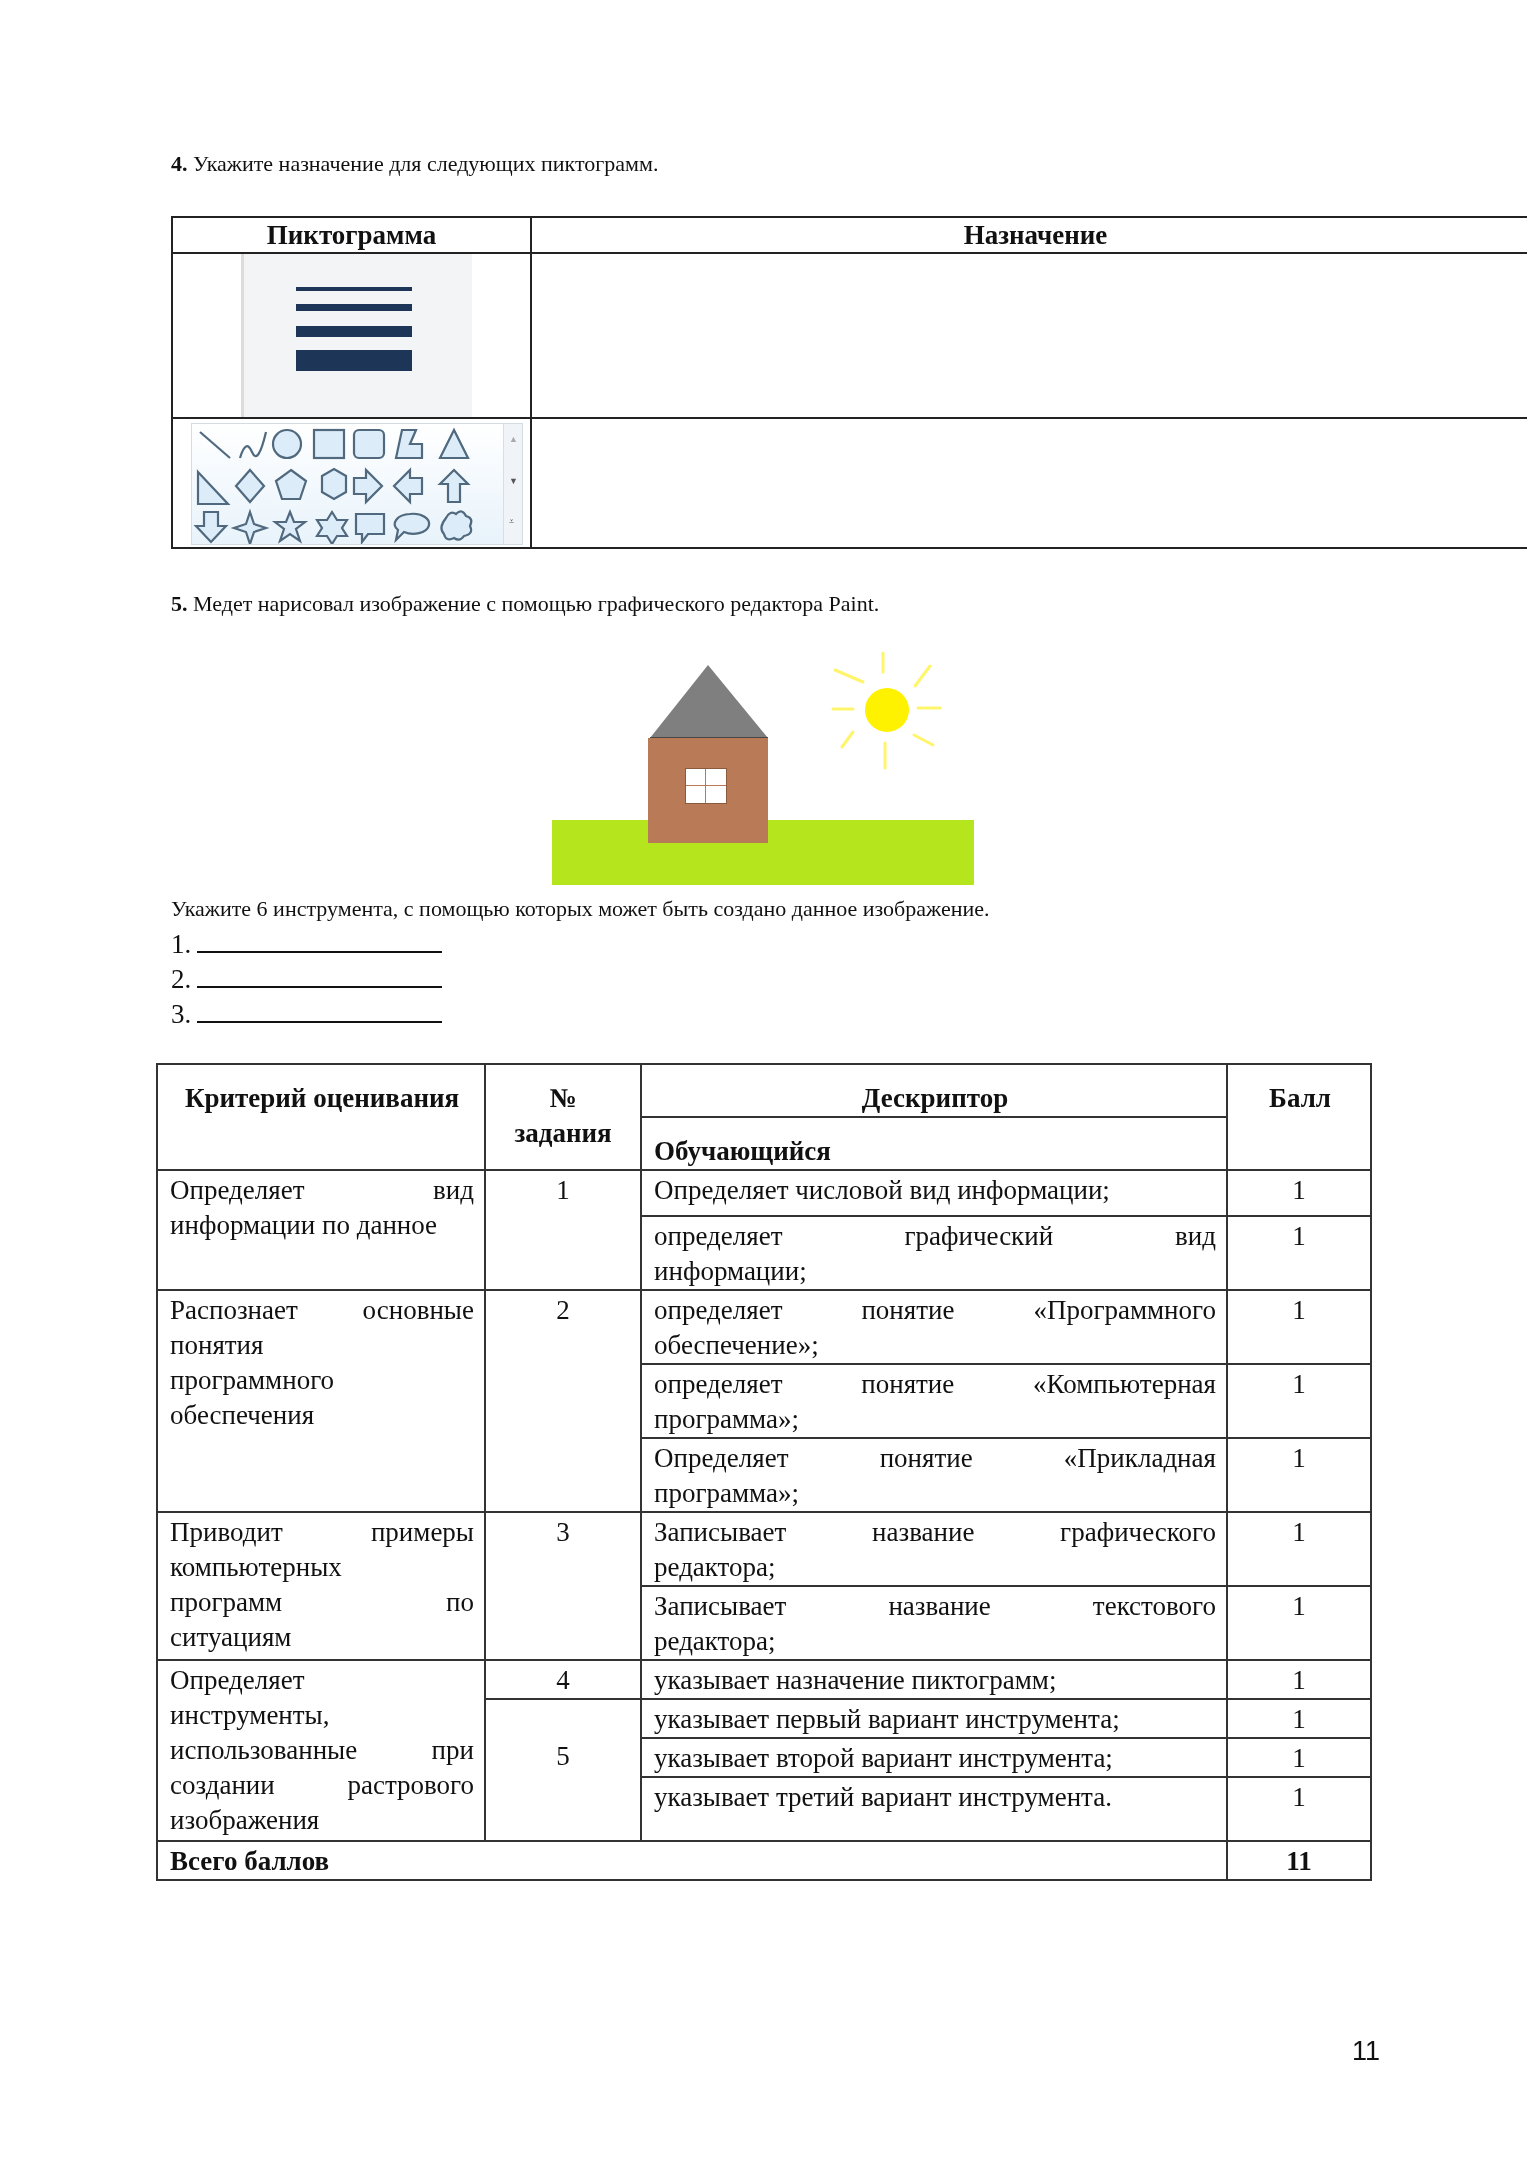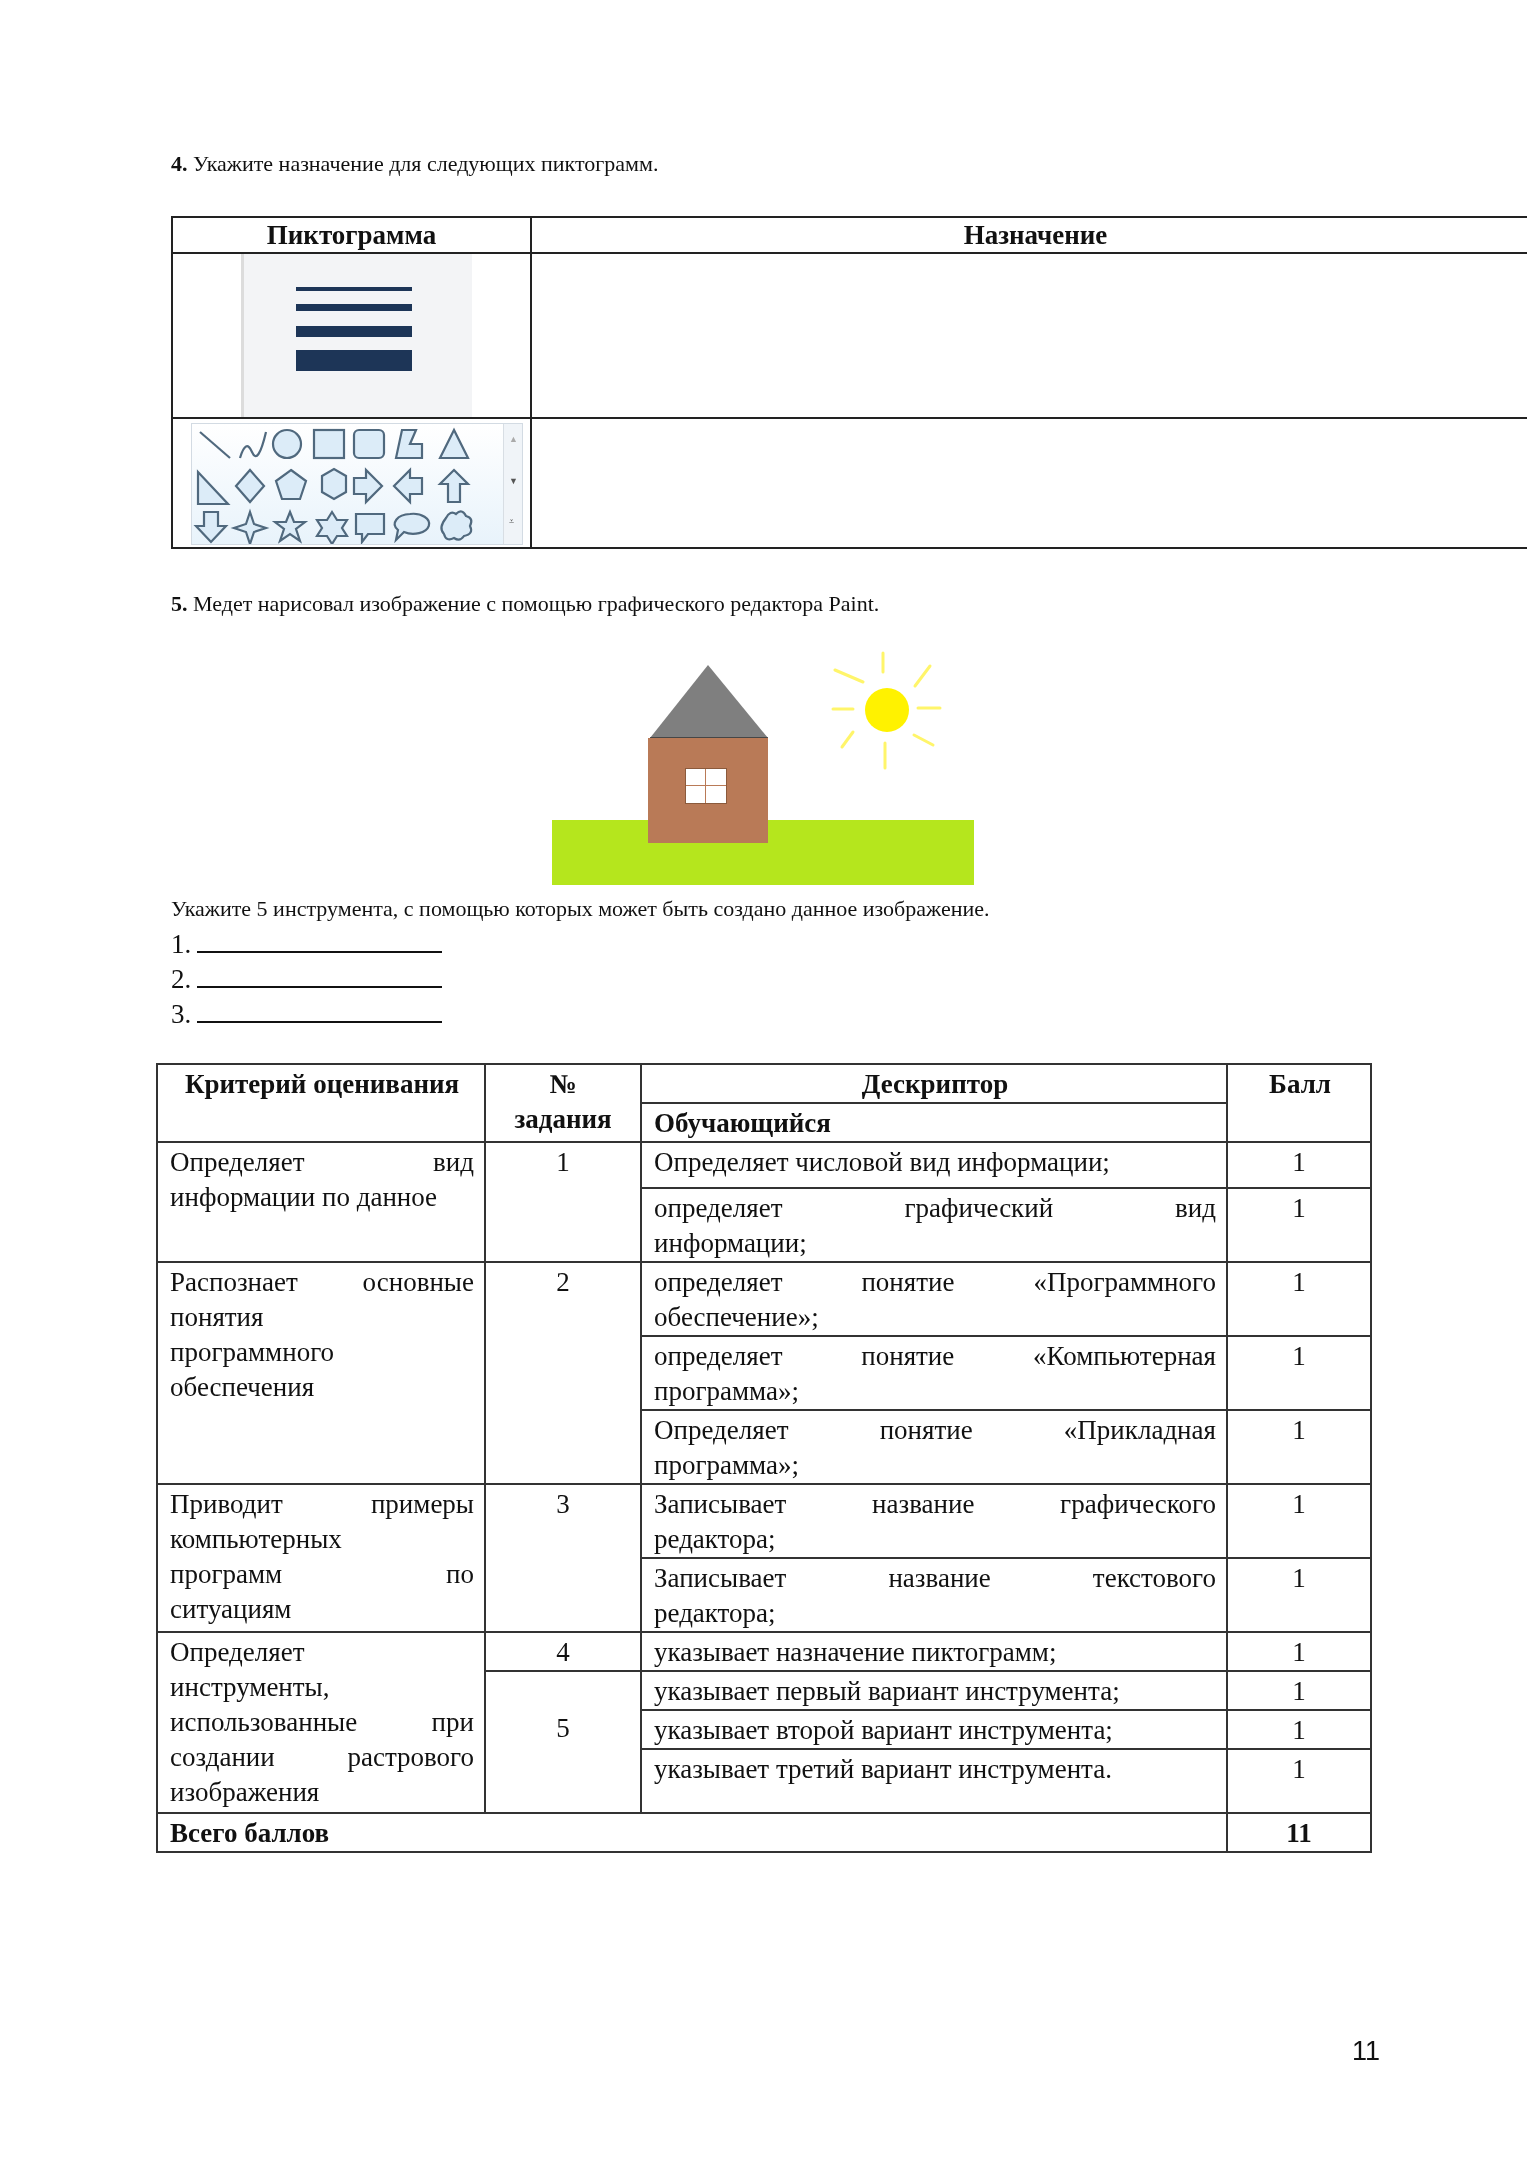--- a/index.html
+++ b/index.html
@@ -28,21 +28,21 @@
   .window { position: absolute; left: 37px; top: 30px; width: 42px; height: 36px; background: #fff; border: 1px solid #8b5a3c; box-sizing: border-box; }
   .window .v { position: absolute; left: 19px; top: 0; width: 1px; height: 100%; background: #b97a57; }
   .window .h { position: absolute; left: 0; top: 16px; width: 100%; height: 1px; background: #b97a57; }
 
   .blank { font-size: 27px; line-height: 35px; white-space: nowrap; }
   .line-blank { display: inline-block; width: 245px; border-bottom: 2px solid #111; height: 22px; vertical-align: baseline; margin-left: 6px; }
 
   
   .t2 { position: absolute; left: 156px; top: 1063px; width: 1214px; border-collapse: collapse; table-layout: fixed; }
   .t2 td, .t2 th { border: 2px solid #333; padding: 2px 10px 0 12px; vertical-align: top; font-size: 27px; line-height: 35px; }
-  .t2 th { font-weight: bold; text-align: center; vertical-align: top; padding-top: 2px; }
+  .t2 th { font-weight: bold; text-align: center; vertical-align: top; padding-top: 16px; }
   .t2 .center { text-align: center; padding-left: 0; padding-right: 0; }
   .jline { display: flex; justify-content: space-between; }
   .total td { font-weight: bold; }
   .pagenum { font-family: "Liberation Sans", "DejaVu Sans", sans-serif; font-size: 27px; }
 </style>
 </head>
 <body>
 
 <div class="abs q" style="left:171px; top:148px;"><b>4.</b><span> Укажите назначение для следующих пиктограмм.</span></div>
 
@@ -124,21 +124,21 @@
   </svg>
   <div class="ground"></div>
   <div class="house">
     <div class="window">
         <div class="v"></div>
         <div class="h"></div>
       </div>
   </div>
 </div>
 
-<div class="abs q" style="left:171px; top:893px;">Укажите 5 инструмента, с помощью которых может быть создано данное изображение.</div>
+<div class="abs q" style="left:171px; top:893px;">Укажите 6 инструмента, с помощью которых может быть создано данное изображение.</div>
 <div class="abs blank" style="left:171px; top:927px;"><span>1.</span><span class="line-blank"></span></div>
 <div class="abs blank" style="left:171px; top:962px;"><span>2.</span><span class="line-blank"></span></div>
 <div class="abs blank" style="left:171px; top:997px;"><span>3.</span><span class="line-blank"></span></div>
 
 <table class="t2">
   <colgroup>
     <col style="width:328px">
       <col style="width:156px">
       <col style="width:586px">
       <col style="width:144px">

